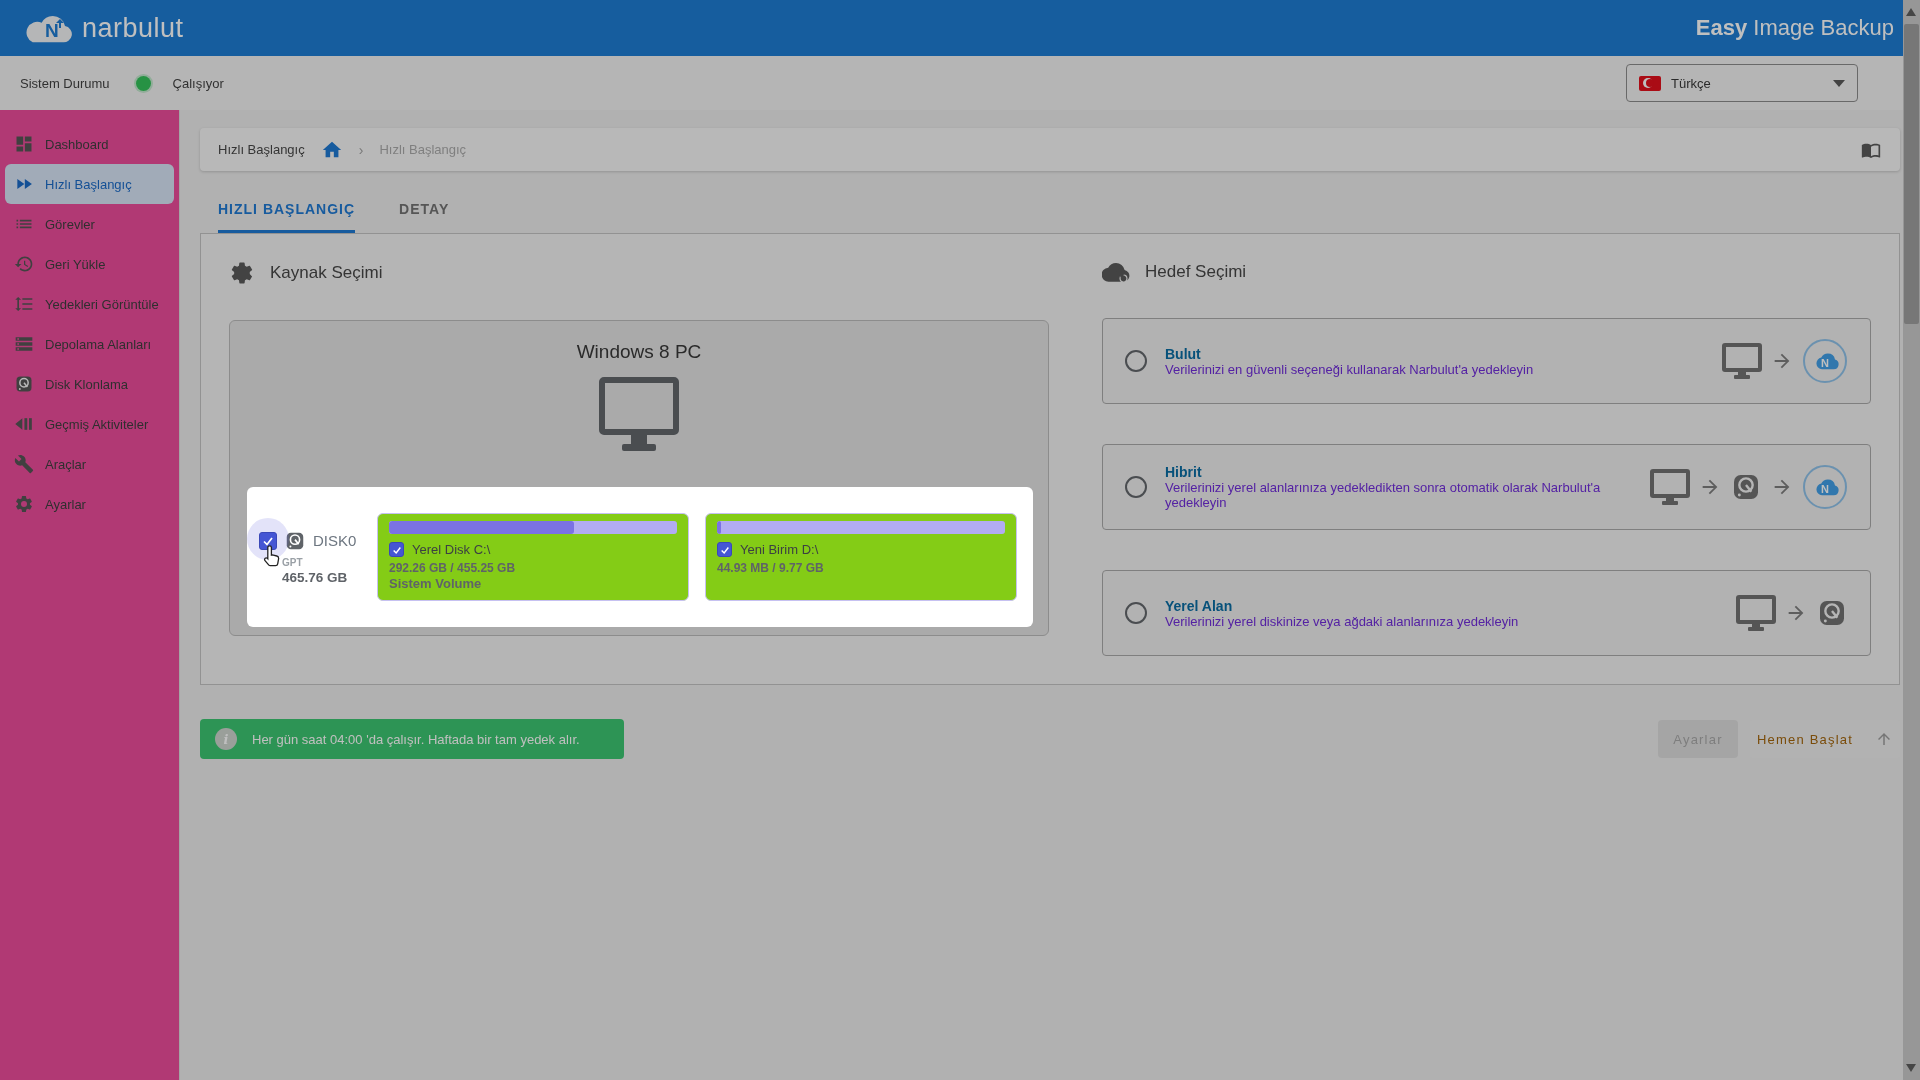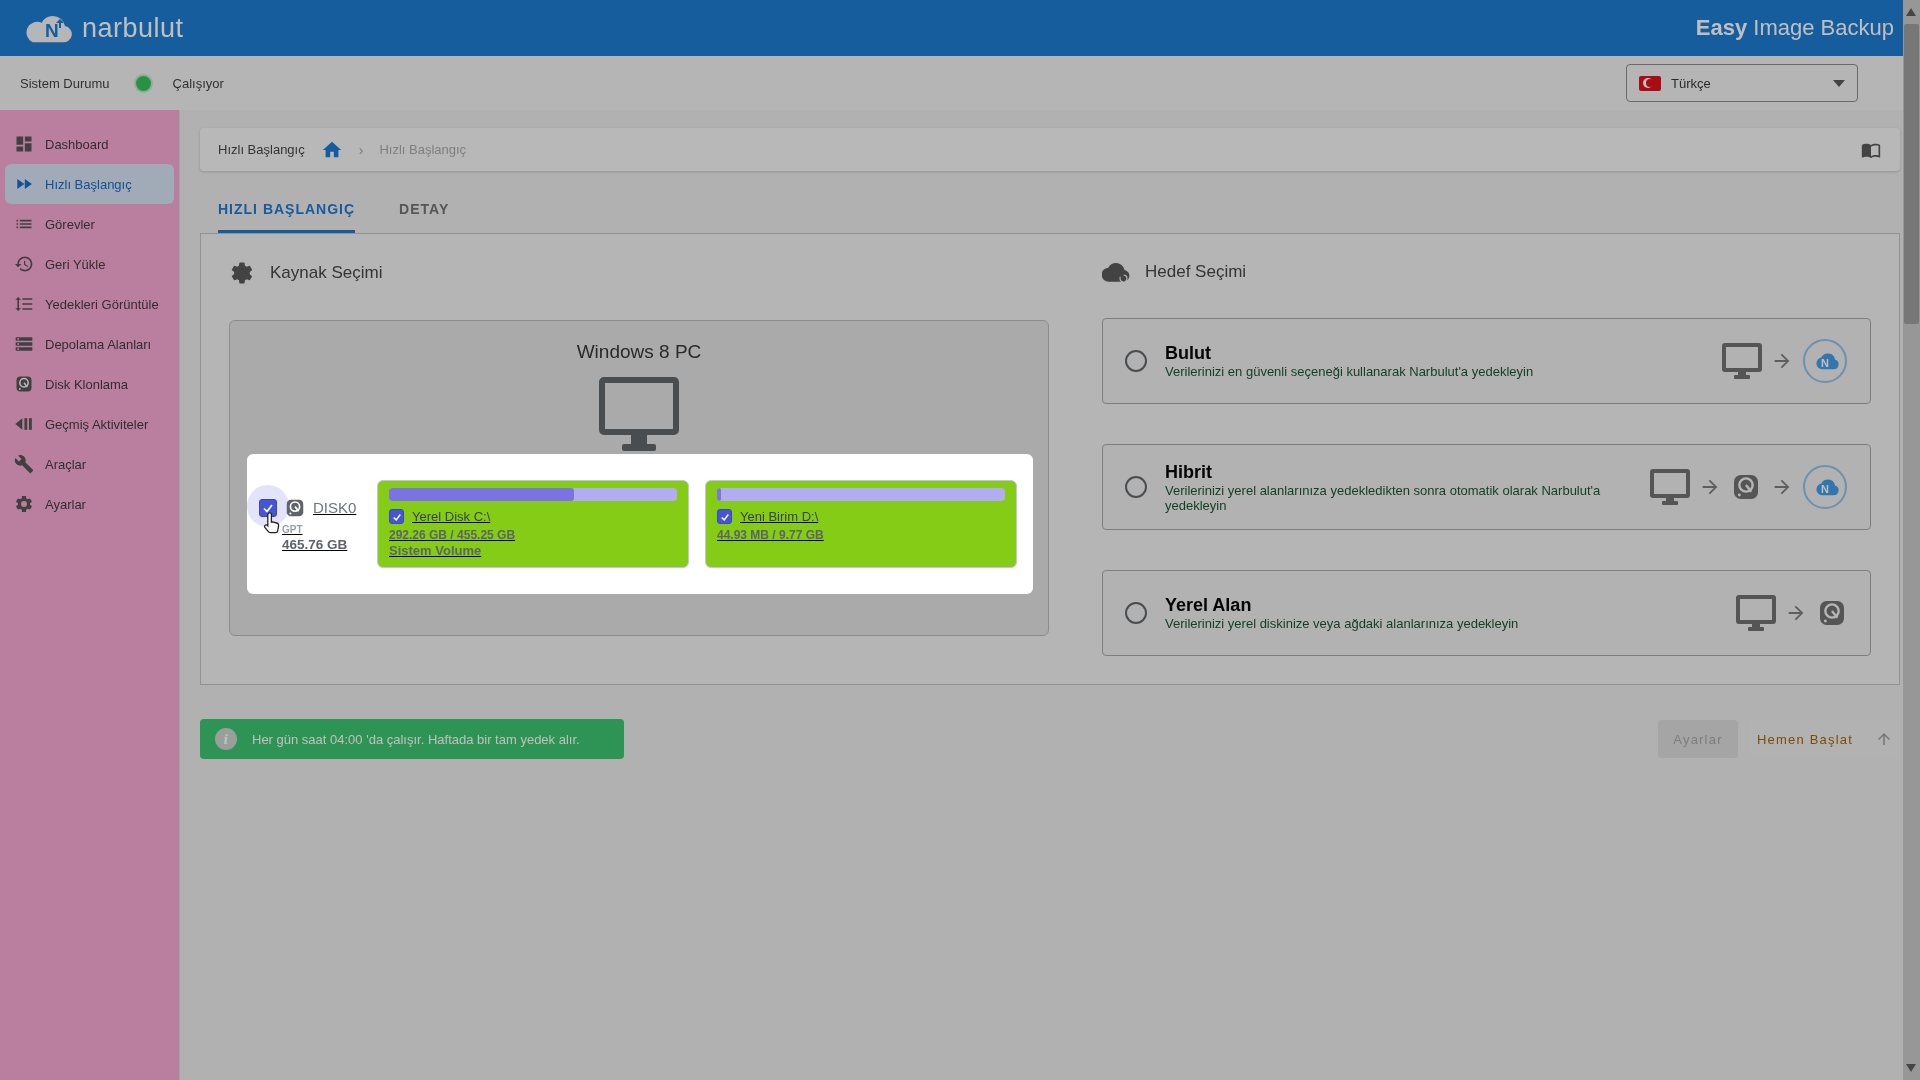--- a/index.html
+++ b/index.html
@@ -29,21 +29,21 @@
   .flag::before { content:''; position:absolute; left:4px; top:2.5px; width:10px; height:10px;
     border-radius:50%; background:#fff; }
   .flag::after { content:''; position:absolute; left:7px; top:3.5px; width:8px; height:8px;
     border-radius:50%; background:#e30a17; }
   .lang-label { font-size:13px; color:#333; flex:1; }
   .caret { width:0; height:0; border-left:6px solid transparent; border-right:6px solid transparent;
     border-top:7px solid #555; }
 
   
   .app { display:flex; height:970px; }
-  .sidebar { width:180px; background:#f9a8d4; border-right:1px solid #dadada; padding-top:14px; }
+  .sidebar { width:180px; background:#ec4899; border-right:1px solid #dadada; padding-top:14px; }
   .side-item { height:40px; display:flex; align-items:center; gap:11px; padding:0 14px;
     font-size:13px; font-weight:500; color:#3a3a3a; cursor:pointer; }
   .side-item svg { flex:0 0 auto; fill:#525252; }
   .side-item.active { background:#d6e4f6; color:#1567c6; border-radius:6px; margin:0 5px;
     padding:0 9px; }
   .side-item.active svg { fill:#1567c6; }
 
   .content { flex:1; padding:18px 20px 0 20px; position:relative; }
 
   
@@ -69,24 +69,24 @@
   .col-source { width:824px; }
   .windows-card { margin-top:34px; width:820px; height:316px; background:#e2e2e2;
     border:1px solid #bababa; border-radius:6px; position:relative; }
   .machine-title { text-align:center; padding-top:20px; font-size:19px; color:#333; }
   .monitor-big { width:80px; height:58px; border:6px solid #5f6368; border-radius:5px;
     margin:14px auto 0 auto; position:relative; }
   .monitor-big::before { content:''; position:absolute; left:26px; bottom:-16px; width:16px; height:10px; background:#5f6368; }
   .monitor-big::after  { content:''; position:absolute; left:17px; bottom:-22px; width:34px; height:7px; background:#5f6368; border-radius:2px; }
 
   
-  .disk-strip { position:absolute; left:17px; bottom:41px; width:786px; height:140px;
+  .disk-strip { position:absolute; left:17px; bottom:8px; width:786px; height:140px;
     background:#fff; border-radius:6px; z-index:50;
     box-shadow:0 0 0 4000px rgba(18,18,18,.27);
-    display:flex; align-items:center; padding:0 16px 0 12px; gap:14px;text-decoration:underline; }
+    display:flex; align-items:center; padding:0 16px 0 12px; gap:14px; }
   .disk-meta { width:104px; position:relative; }
   .disk-row { display:flex; align-items:center; gap:7px; position:relative; }
   .ripple { position:absolute; left:-12px; top:-12px; width:42px; height:42px; border-radius:50%;
     background:rgba(100,98,224,.18); }
   .cb { width:18px; height:18px; background:#4556d4; border:1px solid #3a48b8; border-radius:3px;
     display:flex; align-items:center; justify-content:center; position:relative; cursor:pointer; }
   .cb.small { width:15px; height:15px; }
   .disk-name { font-size:15px; color:#6d7680; }
   .disk-sub { margin-left:23px; margin-top:5px; font-size:10px; font-weight:700; color:#9aa0a6; }
   .disk-size { margin-left:23px; margin-top:2px; font-size:13.5px; font-weight:700; color:#5f6368; }
@@ -101,22 +101,22 @@
   .part-name { font-size:13px; color:#3c4043; }
   .part-usage { font-size:12px; font-weight:700; color:#5f6368; margin:4px 0 0 2px; }
   .part-note  { font-size:13px; font-weight:700; color:#5f6368; margin:1px 0 0 2px; }
 
   
   .col-target { flex:1; }
   .opt-card { margin-top:34px; height:86px; background:#ededed; border:1px solid #a8a8a8;
     border-radius:4px; display:flex; align-items:center; padding:0 22px; gap:18px; cursor:pointer; }
   .opt-card + .opt-card { margin-top:40px; }
   .radio { width:22px; height:22px; border:2px solid #5f6368; border-radius:50%; flex:0 0 auto; }
-  .opt-title { font-size:18px; font-weight:700; color:#000000; }
-  .opt-desc { font-size:13px; color:#14532d; margin-top:0; }
+  .opt-title { font-size:14px; font-weight:700; color:#0369a1; }
+  .opt-desc { font-size:13px; color:#6d28d9; margin-top:0; }
   .opt-spacer { flex:1; }
   .flow { display:flex; align-items:center; gap:9px; }
   .mini-monitor { width:40px; height:29px; border:4px solid #6e6e6e; border-radius:3px; position:relative; margin-bottom:8px;}
   .mini-monitor::before { content:''; position:absolute; left:12px; bottom:-8px; width:8px; height:5px; background:#6e6e6e; }
   .mini-monitor::after { content:''; position:absolute; left:8px; bottom:-11px; width:16px; height:4px; background:#6e6e6e; border-radius:1px; }
 
   
   .footer-row { margin-top:34px; display:flex; align-items:center; }
   .notice { width:424px; height:40px; background:#38c56e; border-radius:4px; color:#fff;
     font-size:13px; display:flex; align-items:center; gap:15px; padding:0 15px; }

